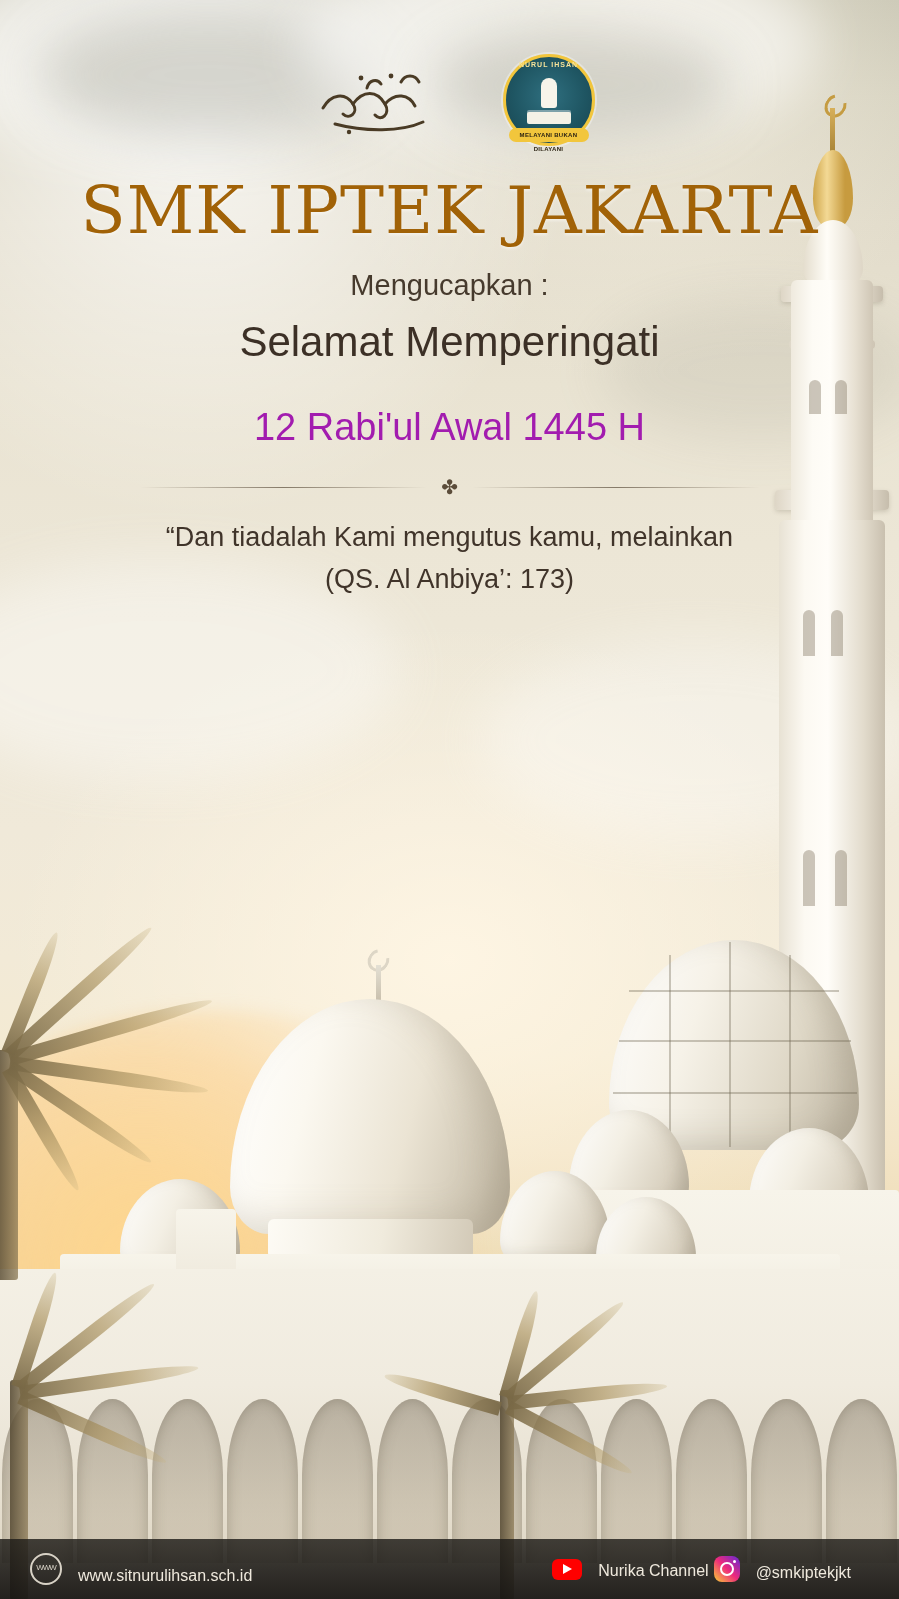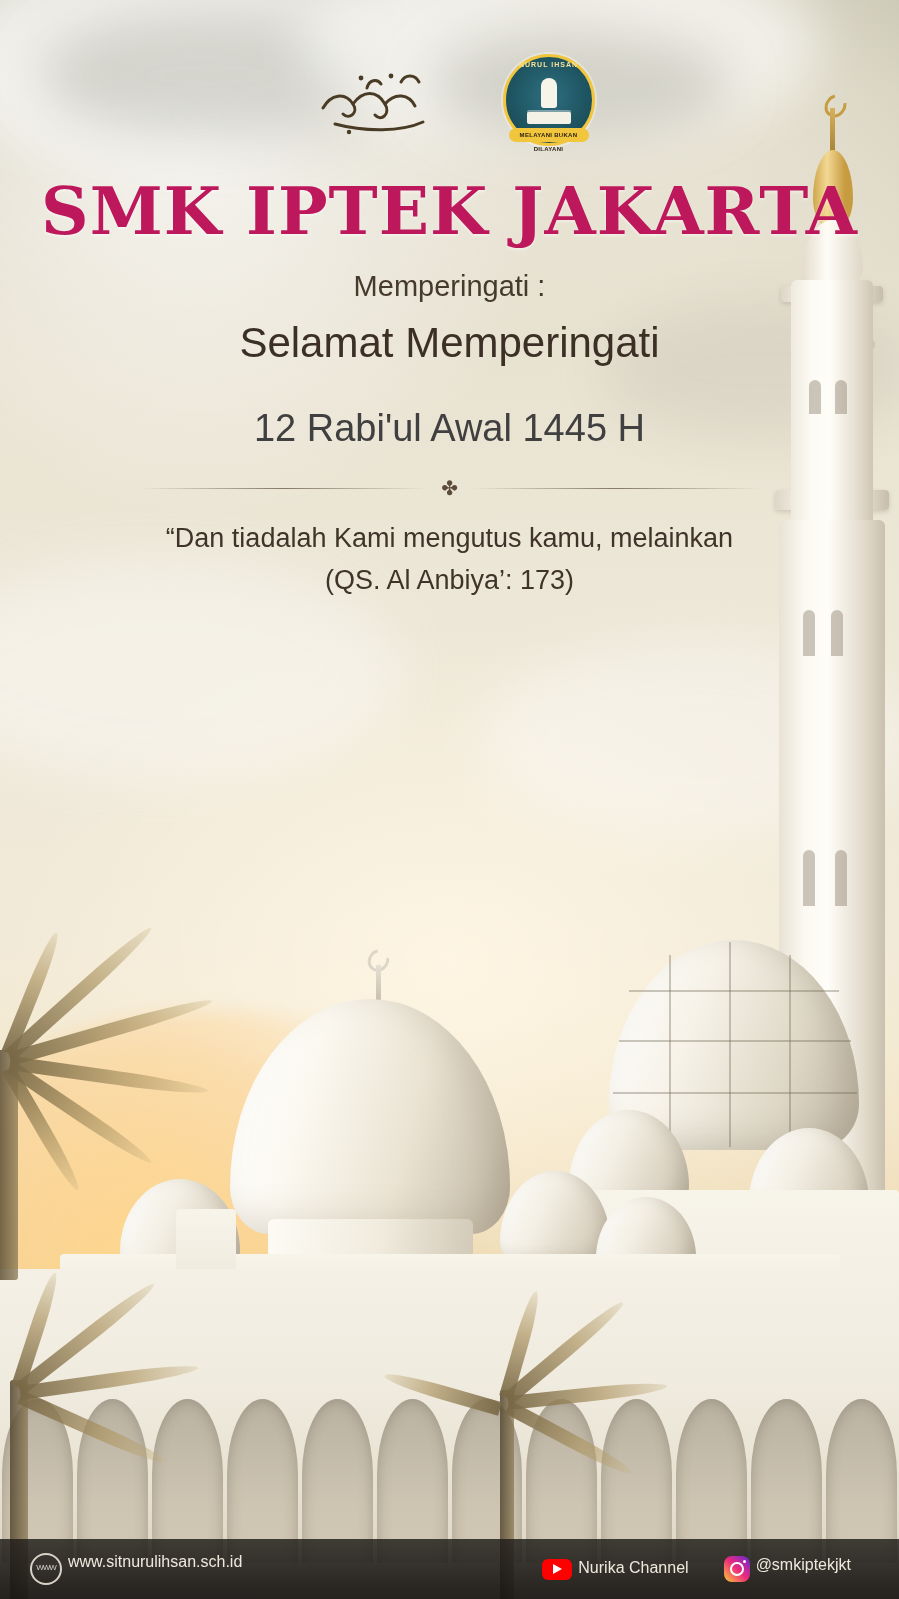--- a/index.html
+++ b/index.html
@@ -360,24 +360,24 @@
     border-radius: 7px;
     font-size: 6px;
     line-height: 14px;
     color: #2b2313;
     font-weight: bold;
     letter-spacing: 0.3px;
   }
 
   .school-name {
     font-family: "DejaVu Serif", serif;
-    font-weight: bold;
+    font-weight: normal;
     font-size: 66px;
     letter-spacing: 1px;
-    color: #be185d;
+    color: #a16207;
     margin-top: 26px;
     text-shadow: 0 2px 3px rgba(255,255,255,0.45);
   }
   .mengucapkan {
     font-size: 29px;
     margin-top: 20px;
     color: #463a2d;
   }
   .selamat {
     font-size: 42px;
@@ -389,21 +389,21 @@
     font-family: "DejaVu Serif", serif;
     font-weight: bold;
     font-size: 68px;
     line-height: 1.12;
     margin-top: 22px;
     color: #3b2f25;
   }
   .date {
     font-size: 38px;
     margin-top: 40px;
-    color: #404040;
+    color: #a21caf;
   }
   .divider {
     display: flex;
     align-items: center;
     justify-content: center;
     gap: 14px;
     margin: 26px auto 0;
     width: 620px;
     color: #5b4c3a;
   }
@@ -434,22 +434,22 @@
     bottom: 0;
     height: 60px;
     background: linear-gradient(180deg, rgba(32,30,26,0.82), rgba(22,20,18,0.92));
     display: flex;
     align-items: center;
     color: #efe9dd;
     font-size: 16px;
   }
   .f-item {
     display: flex;
-    align-items: flex-start;
-    gap: 6px;
+    align-items: flex-end;
+    gap: 16px;
   }
   .f-web { margin-left: 30px; }
   .f-yt { margin-left: 300px; }
   .f-ig { margin-left: auto; margin-right: 48px; }
   .globe-icon {
     width: 28px; height: 28px;
     border-radius: 50%;
     border: 2px solid #d8d2c6;
     position: relative;
     font-size: 8px;
@@ -632,21 +632,21 @@
       <div class="school-logo">
         <div class="logo-ring"></div>
         <div class="logo-text-top">NURUL IHSAN</div>
         <div class="logo-figure"></div>
         <div class="logo-book"></div>
         <div class="logo-banner">MELAYANI BUKAN DILAYANI</div>
       </div>
     </div>
 
     <div class="school-name">SMK IPTEK JAKARTA</div>
-    <div class="mengucapkan">Memperingati :</div>
+    <div class="mengucapkan">Mengucapkan :</div>
     <div class="selamat">Selamat Memperingati</div>
     <div class="date">12 Rabi'ul Awal 1445 H</div>
 
     <div class="divider">
       <div class="line"></div>
       <div class="mark">✤</div>
       <div class="line"></div>
     </div>
 
     <div class="quote">

